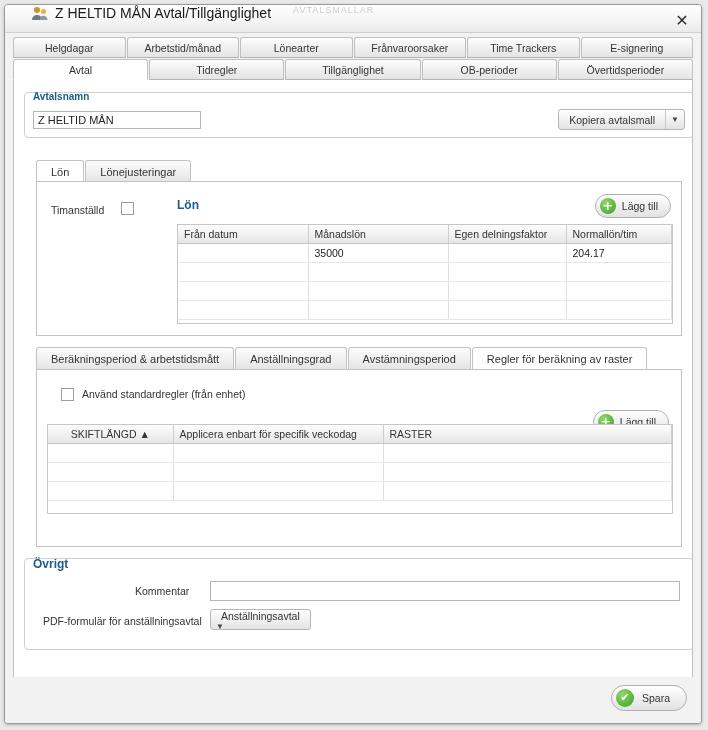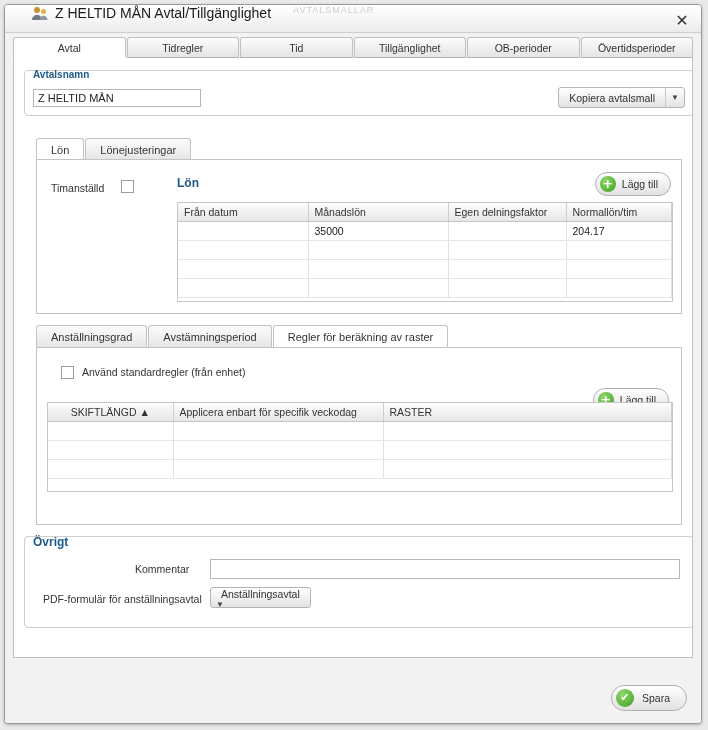--- a/index.html
+++ b/index.html
@@ -354,23 +354,30 @@
         <path d="M8.5 15c0-2.6 1.8-4.3 4-4.3s4 1.7 4 4.3z" fill="#8d99a6"></path>
       </svg>
     </span>
     <span class="title-text">Z HELTID MÅN Avtal/Tillgänglighet</span>
     <span class="title-sub">AVTALSMALLAR</span>
     <span class="close-btn">✕</span>
   </div>
 
   <div class="tabrows">
     <div class="tabrow">
+      <div class="ttab">Helgdagar</div>
+      <div class="ttab">Arbetstid/månad</div>
+      <div class="ttab">Lönearter</div>
+      <div class="ttab">Frånvaroorsaker</div>
+      <div class="ttab">Time Trackers</div>
+      <div class="ttab">E-signering</div>
+    </div>
+    <div class="tabrow">
       <div class="ttab active">Avtal</div>
       <div class="ttab">Tidregler</div>
-      <div class="ttab">Tid</div>
       <div class="ttab">Tillgänglighet</div>
       <div class="ttab">OB-perioder</div>
       <div class="ttab">Övertidsperioder</div>
     </div>
   </div>
 
   <div class="panel">
 
     <div class="group" id="g-avtalsnamn">
       <div class="avtalsnamn-label">Avtalsnamn</div>
@@ -435,20 +442,21 @@
               <td></td>
               <td></td>
               <td></td>
             </tr>
           </tbody>
         </table>
       </div>
     </div>
 
     <div class="inner-tabs" id="mid-tabs">
+      <div class="itab">Beräkningsperiod &amp; arbetstidsmått</div>
       <div class="itab">Anställningsgrad</div>
       <div class="itab">Avstämningsperiod</div>
       <div class="itab active">Regler för beräkning av raster</div>
     </div>
 
     <div class="tabbody" id="mid-body">
       <span class="checkbox" id="std-cb"></span>
       <span class="small-label" id="std-label">Använd standardregler (från enhet)</span>
       <div class="add-button" id="mid-add">
         <span class="plus">+</span>

